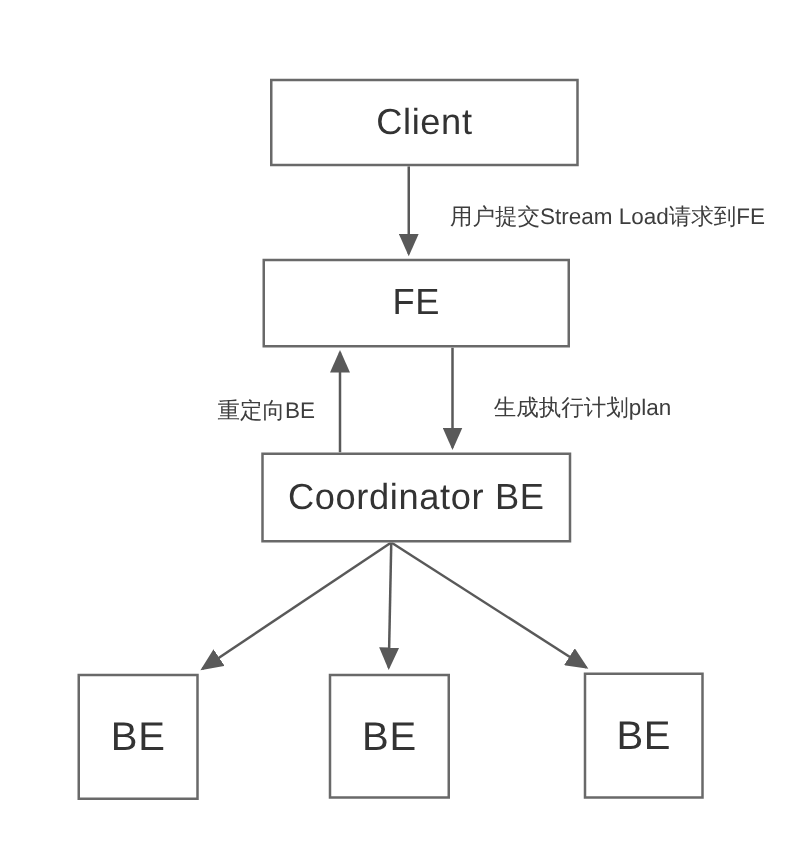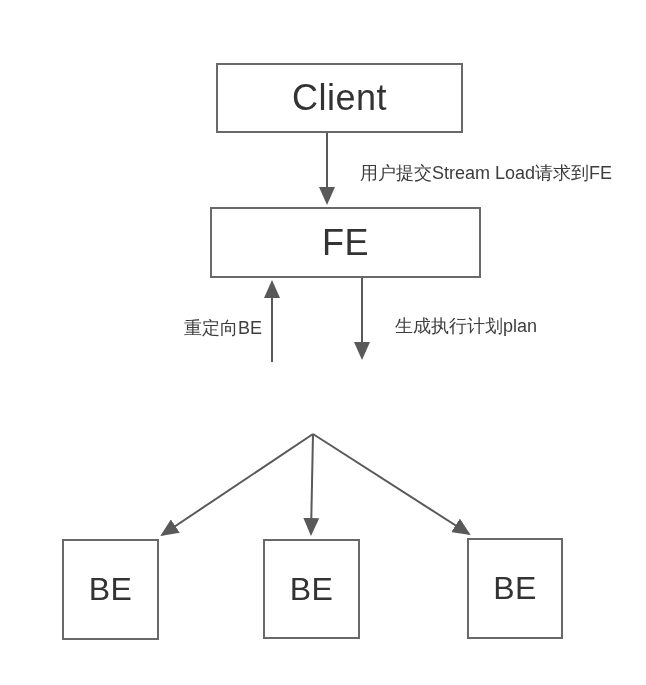--- a/index.html
+++ b/index.html
@@ -27,39 +27,39 @@
     box-sizing: border-box;
     border: 2px solid #696969;
     background: #ffffff;
     display: flex;
     align-items: center;
     justify-content: center;
     color: #333333;
     font-weight: 300;
     letter-spacing: 0.5px;
   }
-  .node-large { font-size: 36px; }
+  .node-large { font-size: 29px; }
   .node-small { font-size: 32px; }
   .node-client      { left: 216px; top: 63px;  width: 247px; height: 70px; }
-  .node-fe          { left: 210px; top: 207px; width: 271px; height: 71px; }
+  .node-fe          { left: 210px; top: 207px; width: 246px; height: 71px; }
   .node-coordinator { left: 209px; top: 362px; width: 248px; height: 72px; }
   .node-be1         { left: 62px;  top: 539px; width: 97px;  height: 101px; }
   .node-be2         { left: 263px; top: 539px; width: 97px;  height: 100px; }
   .node-be3         { left: 467px; top: 538px; width: 96px;  height: 101px; }
   .edge-label {
     position: absolute;
     color: #3d3d3d;
     font-size: 18px;
     font-weight: 300;
     white-space: nowrap;
     line-height: 22px;
   }
   .label-submit   { left: 360px; top: 162px; }
   .label-plan     { left: 395px; top: 315px; }
-  .label-redirect { left: 184px; top: 317px; }
+  .label-redirect { left: 174px; top: 317px; }
   .label-write    { left: 473px; top: 496px; }
 </style>
 </head>
 <body>
 
 <div class="canvas">
 
   <svg class="arrow-layer" width="646" height="685" viewBox="0 0 646 685" xmlns="http://www.w3.org/2000/svg">
     <defs>
       <marker id="arrowhead" markerUnits="userSpaceOnUse" markerWidth="20" markerHeight="16" refX="16" refY="8" orient="auto">
@@ -81,20 +81,23 @@
   </svg>
 
   <div class="node node-large node-client">
     <span>Client</span>
   </div>
 
   <div class="node node-large node-fe">
     <span>FE</span>
   </div>
 
+  <div class="node node-large node-coordinator">
+    <span>Coordinator BE</span>
+  </div>
 
   <div class="node node-small node-be1">
     <span>BE</span>
   </div>
 
   <div class="node node-small node-be2">
     <span>BE</span>
   </div>
 
   <div class="node node-small node-be3">

